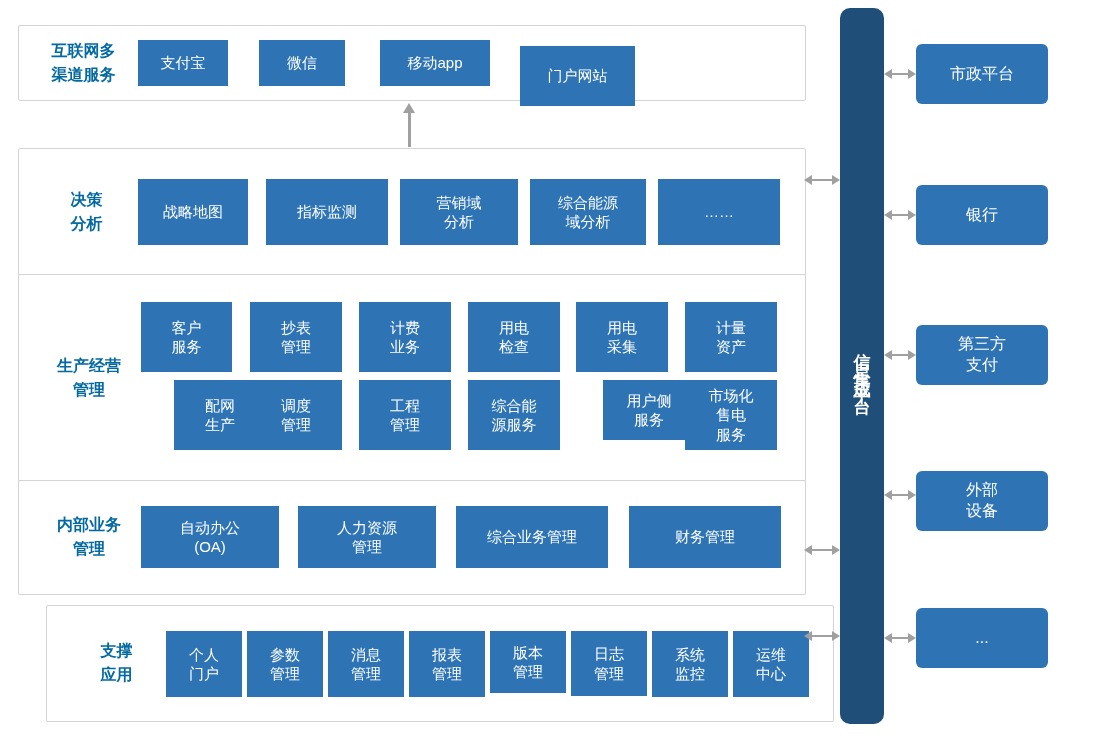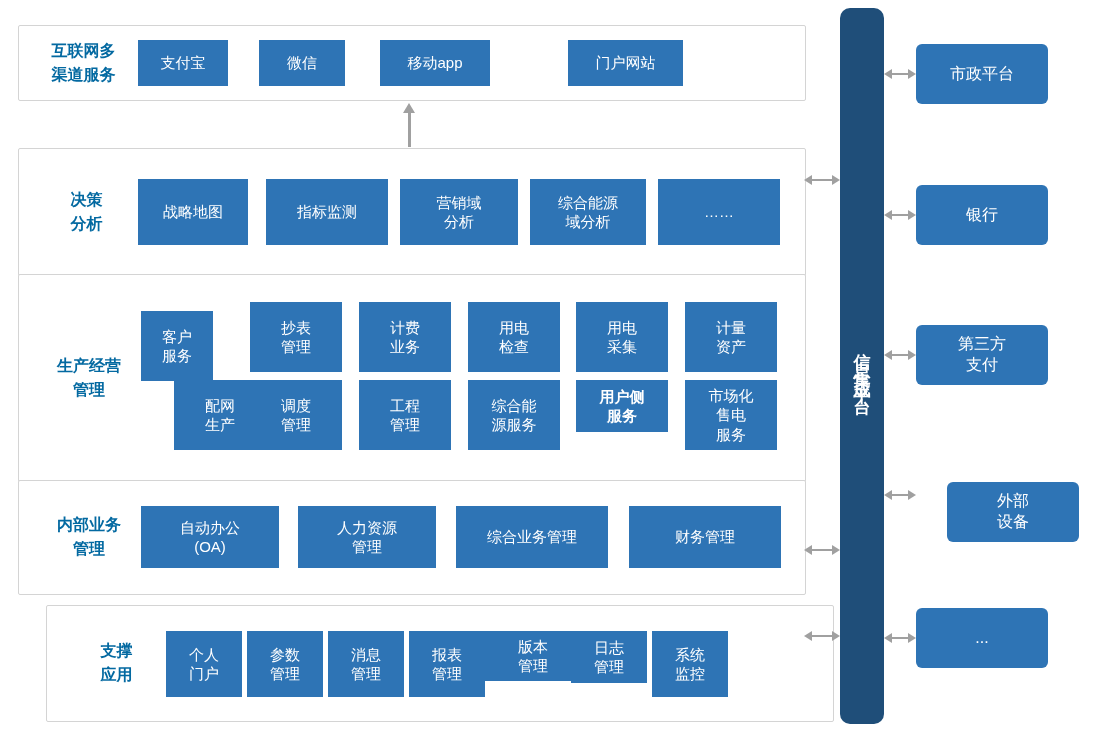--- a/index.html
+++ b/index.html
@@ -60,61 +60,61 @@
 <body>
 
 <div class="stage">
 
   <div class="container" style="left:18px;top:25px;width:786px;height:74px;">
     <div class="sec-label" style="left:12px;top:14px;width:105px;height:46px;">互联网多
 渠道服务</div>
     <div class="box" style="left:119px;top:14px;width:90px;height:46px;">支付宝</div>
     <div class="box" style="left:240px;top:14px;width:86px;height:46px;">微信</div>
     <div class="box" style="left:361px;top:14px;width:110px;height:46px;">移动app</div>
-    <div class="box" style="left:501px;top:14px;width:115px;height:46px;margin-left:48px;">门户网站</div>
+    <div class="box" style="left:501px;top:20px;width:115px;height:60px;">门户网站</div>
   </div>
 
   <div class="container" style="left:18px;top:148px;width:786px;height:126px;">
     <div class="sec-label" style="left:20px;top:32px;width:95px;height:62px;">决策
 分析</div>
     <div class="box" style="left:119px;top:30px;width:110px;height:66px;">战略地图</div>
     <div class="box" style="left:247px;top:30px;width:122px;height:66px;">指标监测</div>
     <div class="box" style="left:381px;top:30px;width:118px;height:66px;">营销域
 分析</div>
     <div class="box" style="left:511px;top:30px;width:116px;height:66px;">综合能源
 域分析</div>
     <div class="box" style="left:639px;top:30px;width:122px;height:66px;">……</div>
   </div>
 
   <div class="container" style="left:18px;top:274px;width:786px;height:206px;">
     <div class="sec-label" style="left:20px;top:70px;width:100px;height:66px;">生产经营
 管理</div>
 
-    <div class="box" style="left:122px;top:36px;width:72px;height:70px;">客户
+    <div class="box" style="left:122px;top:27px;width:91px;height:70px;">客户
 服务</div>
     <div class="box" style="left:231px;top:27px;width:92px;height:70px;">抄表
 管理</div>
     <div class="box" style="left:340px;top:27px;width:92px;height:70px;">计费
 业务</div>
     <div class="box" style="left:449px;top:27px;width:92px;height:70px;">用电
 检查</div>
     <div class="box" style="left:557px;top:27px;width:92px;height:70px;">用电
 采集</div>
     <div class="box" style="left:666px;top:27px;width:92px;height:70px;">计量
 资产</div>
 
     <div class="box" style="left:122px;top:105px;width:92px;height:70px;margin-left:33px;">配网
 生产</div>
     <div class="box" style="left:231px;top:105px;width:92px;height:70px;">调度
 管理</div>
     <div class="box" style="left:340px;top:105px;width:92px;height:70px;">工程
 管理</div>
     <div class="box" style="left:449px;top:105px;width:92px;height:70px;">综合能
 源服务</div>
-    <div class="box" style="left:557px;top:105px;width:92px;height:52px;font-weight:bold;">用户侧
+    <div class="box" style="left:584px;top:105px;width:92px;height:60px;">用户侧
 服务</div>
     <div class="box" style="left:666px;top:105px;width:92px;height:70px;">市场化
 售电
 服务</div>
   </div>
 
   <div class="container" style="left:18px;top:480px;width:786px;height:113px;">
     <div class="sec-label" style="left:20px;top:26px;width:100px;height:60px;">内部业务
 管理</div>
     <div class="box" style="left:122px;top:25px;width:138px;height:62px;">自动办公
@@ -129,37 +129,39 @@
     <div class="sec-label" style="left:22px;top:26px;width:95px;height:62px;">支撑
 应用</div>
     <div class="box" style="left:119px;top:25px;width:76px;height:66px;">个人
 门户</div>
     <div class="box" style="left:200px;top:25px;width:76px;height:66px;">参数
 管理</div>
     <div class="box" style="left:281px;top:25px;width:76px;height:66px;">消息
 管理</div>
     <div class="box" style="left:362px;top:25px;width:76px;height:66px;">报表
 管理</div>
-    <div class="box" style="left:428px;top:25px;width:76px;height:50px;padding-left:20px;">版本
+    <div class="box" style="left:443px;top:25px;width:76px;height:62px;">版本
 管理</div>
-    <div class="box" style="left:524px;top:25px;width:76px;height:52px;">日志
+    <div class="box" style="left:524px;top:25px;width:76px;height:65px;">日志
 管理</div>
     <div class="box" style="left:605px;top:25px;width:76px;height:66px;">系统
 监控</div>
+    <div class="box" style="left:686px;top:25px;width:76px;height:66px;">运维
+中心</div>
   </div>
 
   <div class="bar">
     <span>信息集成平台</span>
   </div>
 
   <div class="rbox" style="top:44px;">市政平台</div>
   <div class="rbox" style="top:185px;">银行</div>
   <div class="rbox" style="top:325px;">第三方
 支付</div>
-  <div class="rbox" style="top:482px;margin-left:31px;">外部
+  <div class="rbox" style="top:471px;">外部
 设备</div>
   <div class="rbox" style="top:608px;">...</div>
 
   <div class="h-arrow" style="left:806px;top:179px;width:32px;"></div>
   <div class="h-arrow" style="left:806px;top:549px;width:32px;"></div>
   <div class="h-arrow" style="left:806px;top:635px;width:32px;"></div>
 
   <div class="h-arrow" style="left:886px;top:73px;width:28px;"></div>
   <div class="h-arrow" style="left:886px;top:214px;width:28px;"></div>
   <div class="h-arrow" style="left:886px;top:354px;width:28px;"></div>

